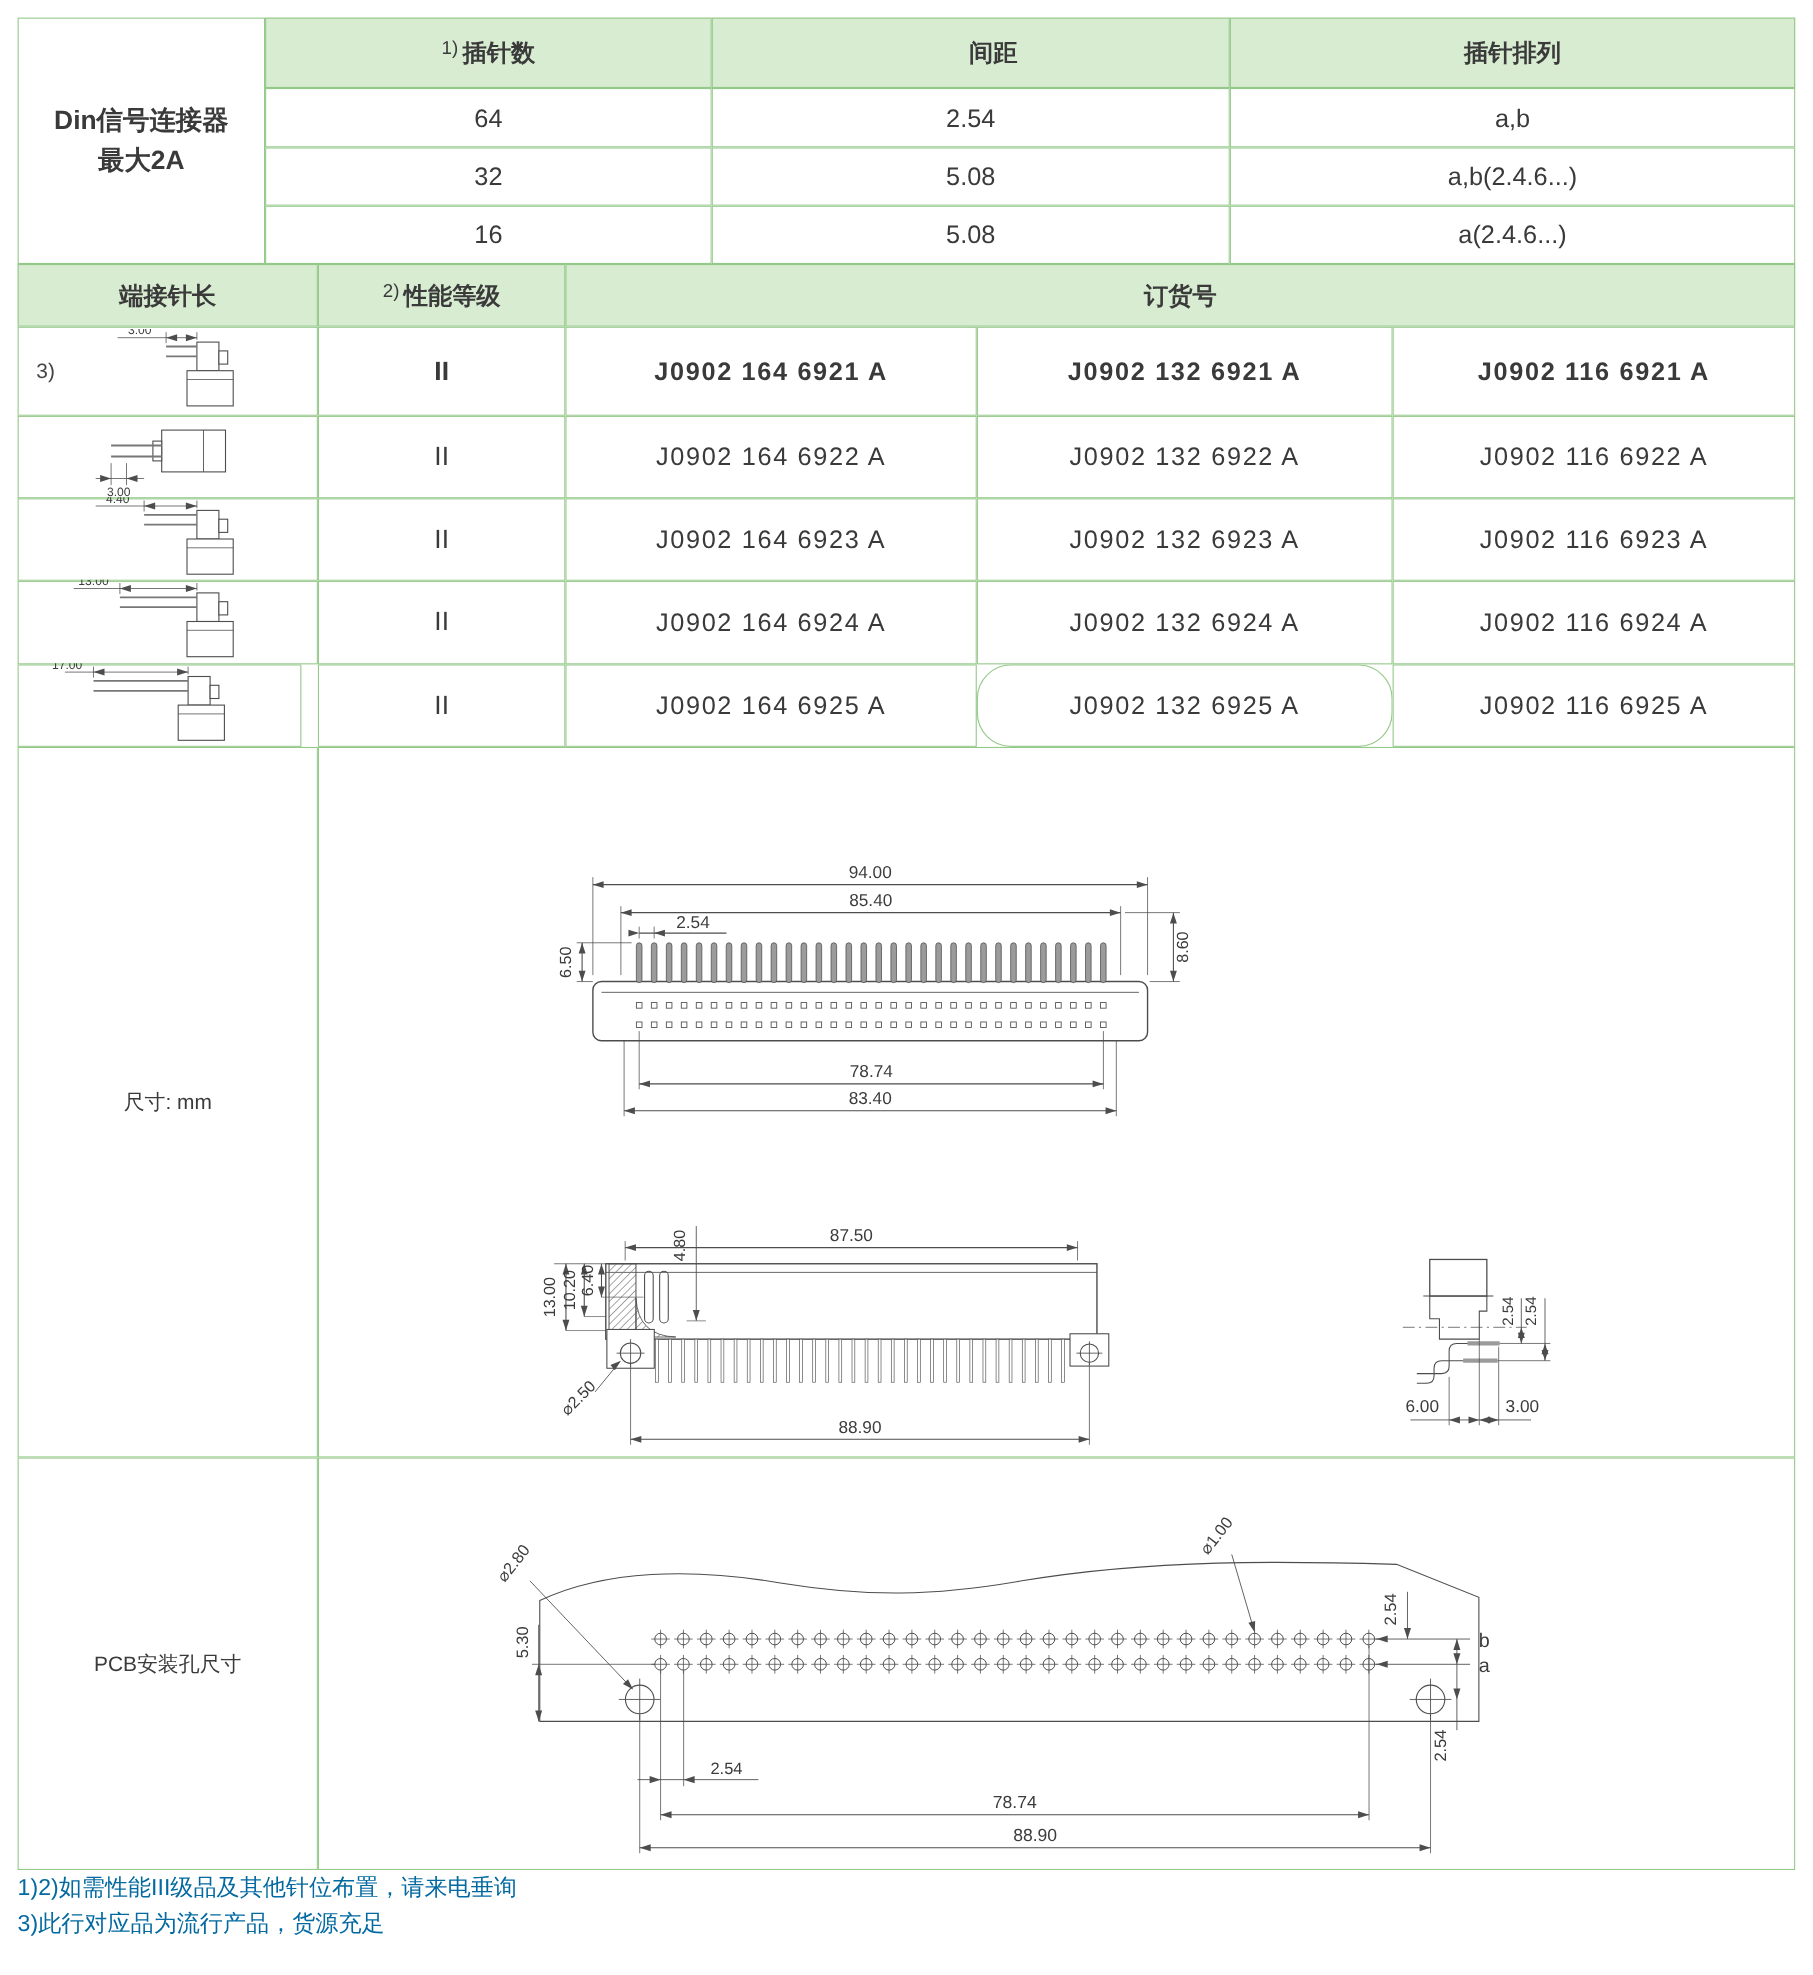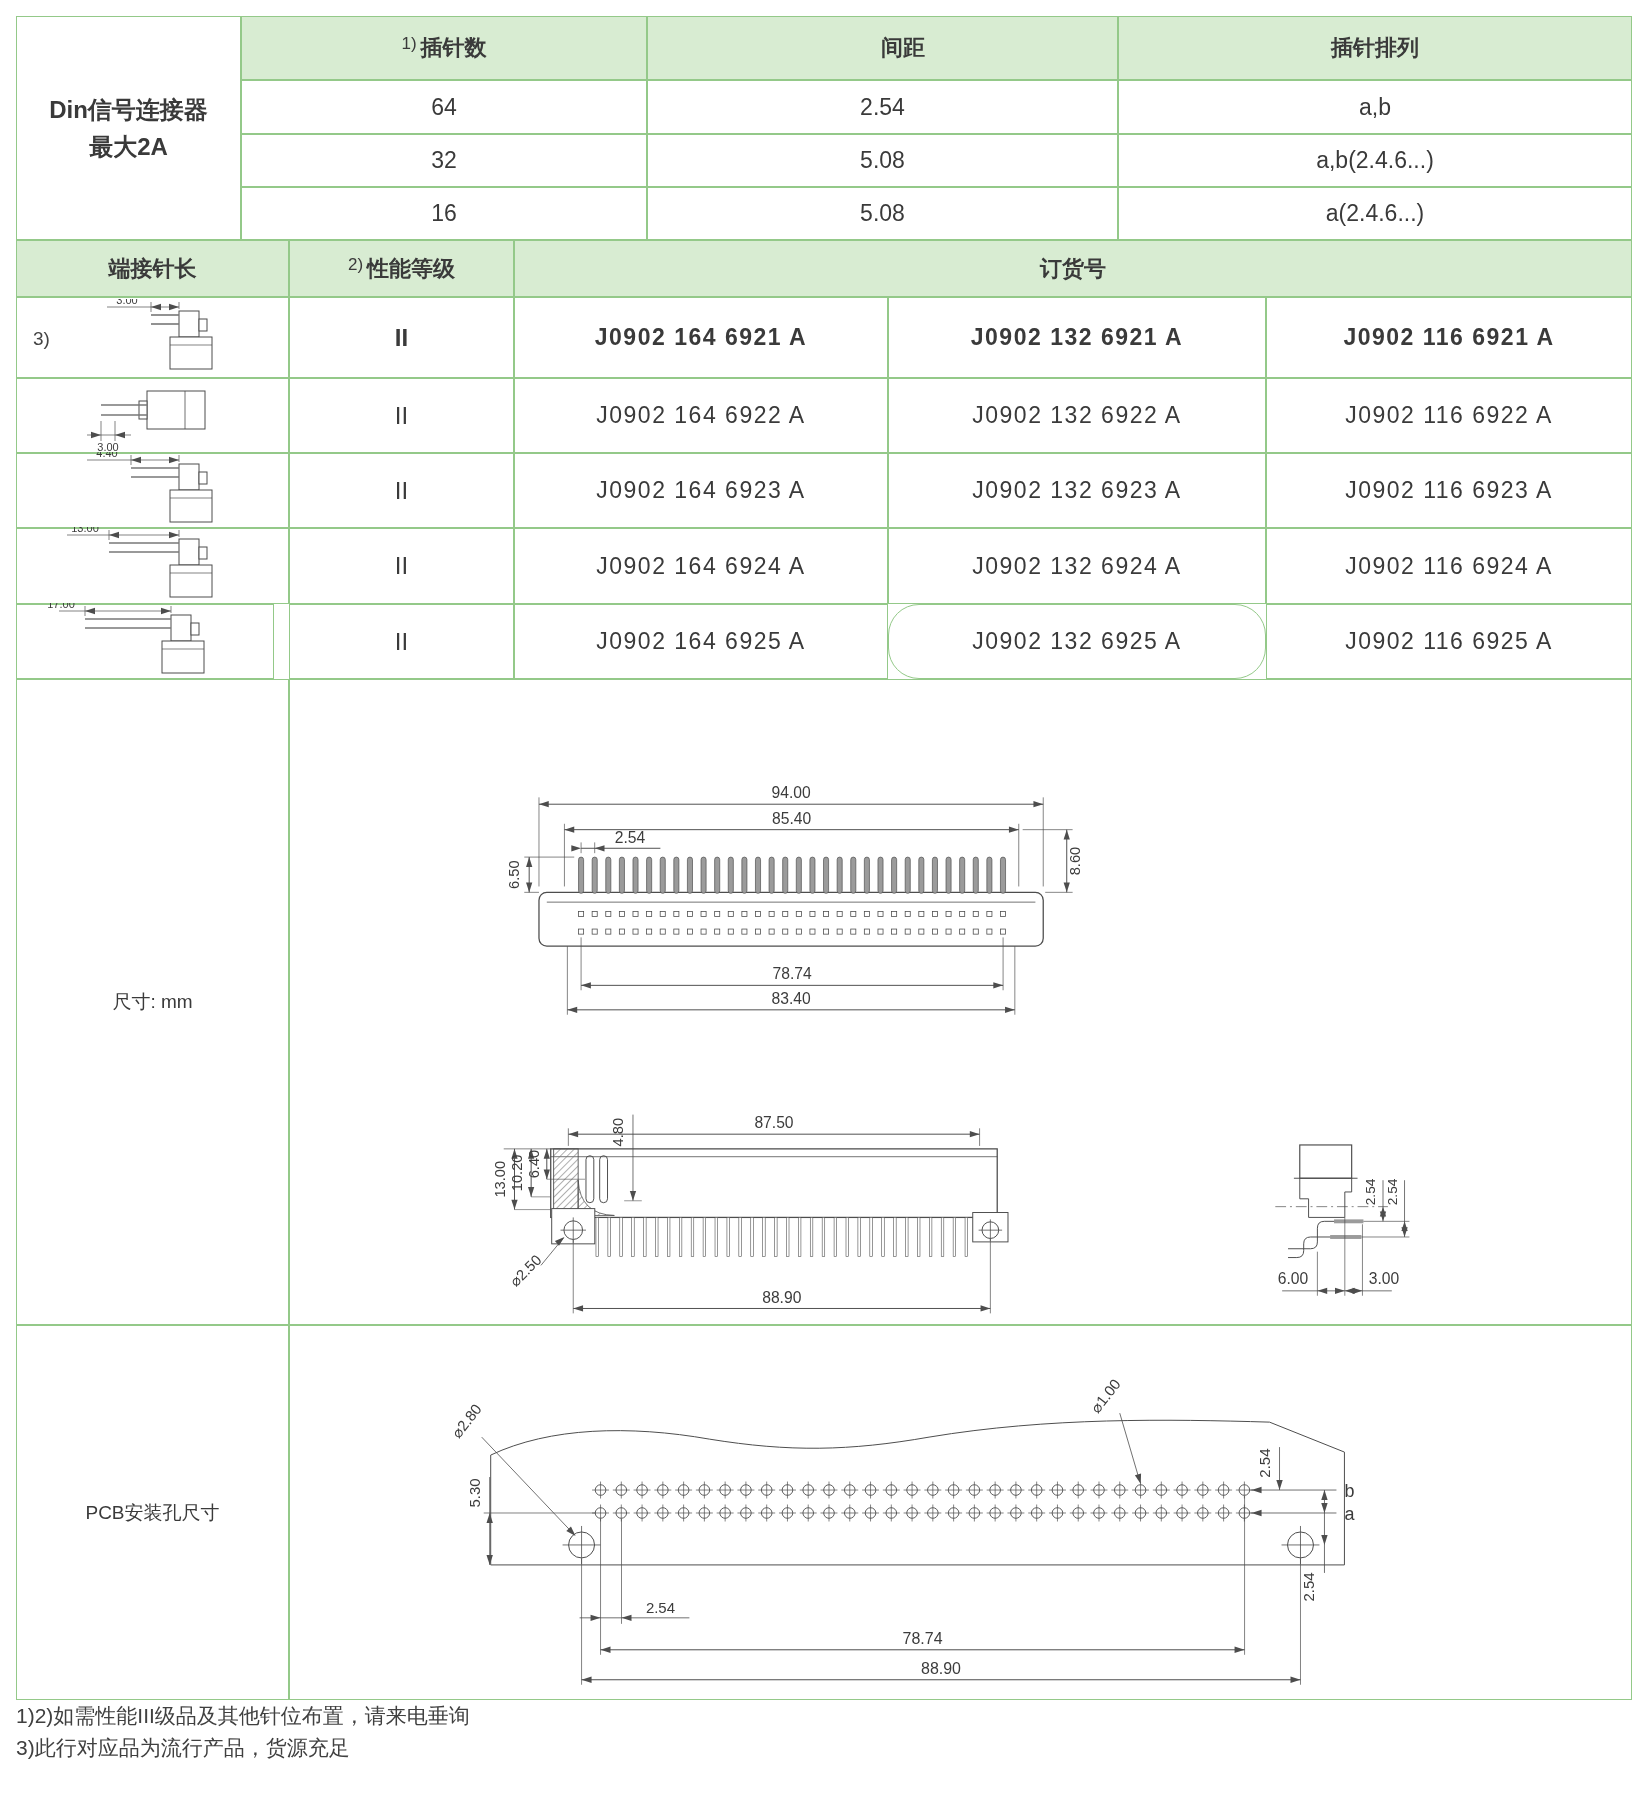--- a/index.html
+++ b/index.html
@@ -7,21 +7,21 @@
   .page{position:relative;width:1648px;height:1795px;background:#fff;}
   .cell{position:absolute;box-sizing:border-box;border:1px solid #94c989;background:#fff;
     display:flex;align-items:center;justify-content:center;text-align:center;font-size:23px;color:#3a3a3a;}
   .hdr{background:#d8ecd2;font-weight:bold;font-size:22px;}
   .hdr .note{font-weight:normal;font-size:17px;margin-right:4px;position:relative;top:-4px;}
   .corner{font-weight:bold;font-size:24px;line-height:1.55;}
   .ordno{letter-spacing:1.5px;}
   .boldrow{font-weight:bold;}
   .rownote{position:absolute;left:16px;top:30px;font-size:19px;color:#444;}
   .seclabel{font-size:19px;text-align:right;}
-  .fnote{position:absolute;left:16px;font-size:21px;color:#404040;}
+  .fnote{position:absolute;left:16px;font-size:21px;color:#0369a1;}
   svg text{font-family:"Liberation Sans","DejaVu Sans",sans-serif;}
   .thumbwrap{position:relative;width:100%;height:100%;display:flex;align-items:center;justify-content:center;}
 </style>
 </head>
 <body>
 
 <div class="page">
 
   <div class="cell corner" style="left:16px;top:16px;width:225px;height:224px;flex-direction:column;">
     <div>Din信号连接器</div>

